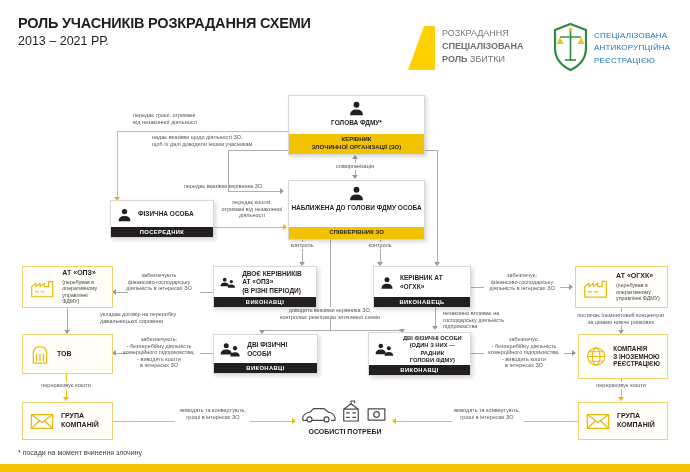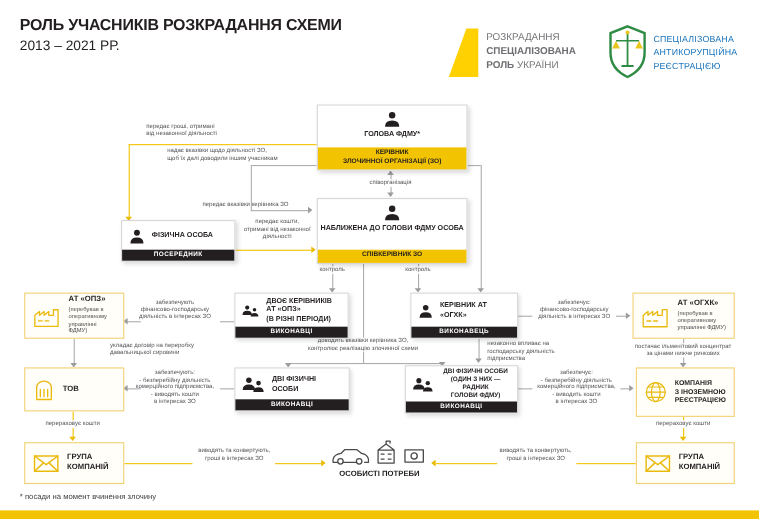--- a/index.html
+++ b/index.html
@@ -64,21 +64,21 @@
     <div class="t1">РОЛЬ УЧАСНИКІВ РОЗКРАДАННЯ СХЕМИ</div>
     <div class="t2">2013 – 2021 РР.</div>
   </div>
 
   <svg class="abs" style="left:408px;top:24px" width="27" height="46">
     <polygon points="0,46 16,2 27,2 27,46" fill="#FFD100"></polygon>
   </svg>
   <div class="abs nabu-txt" style="left:442px;top:27px">
     <div>РОЗКРАДАННЯ</div>
     <div><b>СПЕЦІАЛІЗОВАНА</b></div>
-    <div><b>РОЛЬ</b><span> УКРАЇНИ</span></div>
+    <div><b>РОЛЬ</b><span> ЗБИТКИ</span></div>
   </div>
 
   <svg class="abs" style="left:552px;top:22px" width="37" height="50" viewBox="0 0 37 50">
     <path d="M18.5 2 L34 8 V26 C34 38 27 44 18.5 48 C10 44 3 38 3 26 V8 Z" fill="#ffffff" stroke="#2E8B43" stroke-width="2.2"></path>
     <line x1="18.5" y1="9" x2="18.5" y2="38" stroke="#2E8B43" stroke-width="1.6"></line>
     <line x1="8" y1="15" x2="29" y2="15" stroke="#2E8B43" stroke-width="1.4"></line>
     <path d="M8 15 l-3.5 7 h7 z" fill="#E9C520"></path>
     <path d="M29 15 l-3.5 7 h7 z" fill="#E9C520"></path>
     <circle cx="18.5" cy="7.5" r="1.8" fill="#E9C520"></circle>
     <path d="M13 38 h11" stroke="#2E8B43" stroke-width="1.6"></path>

